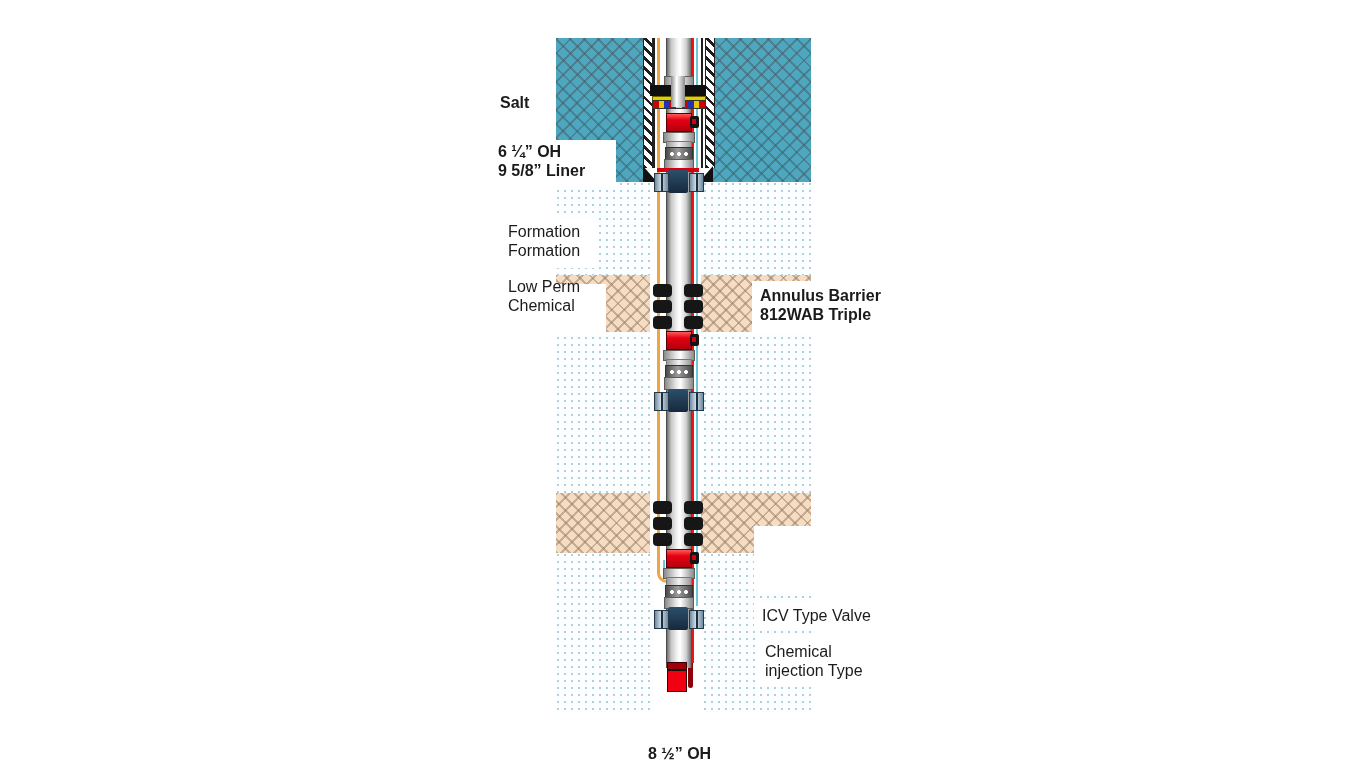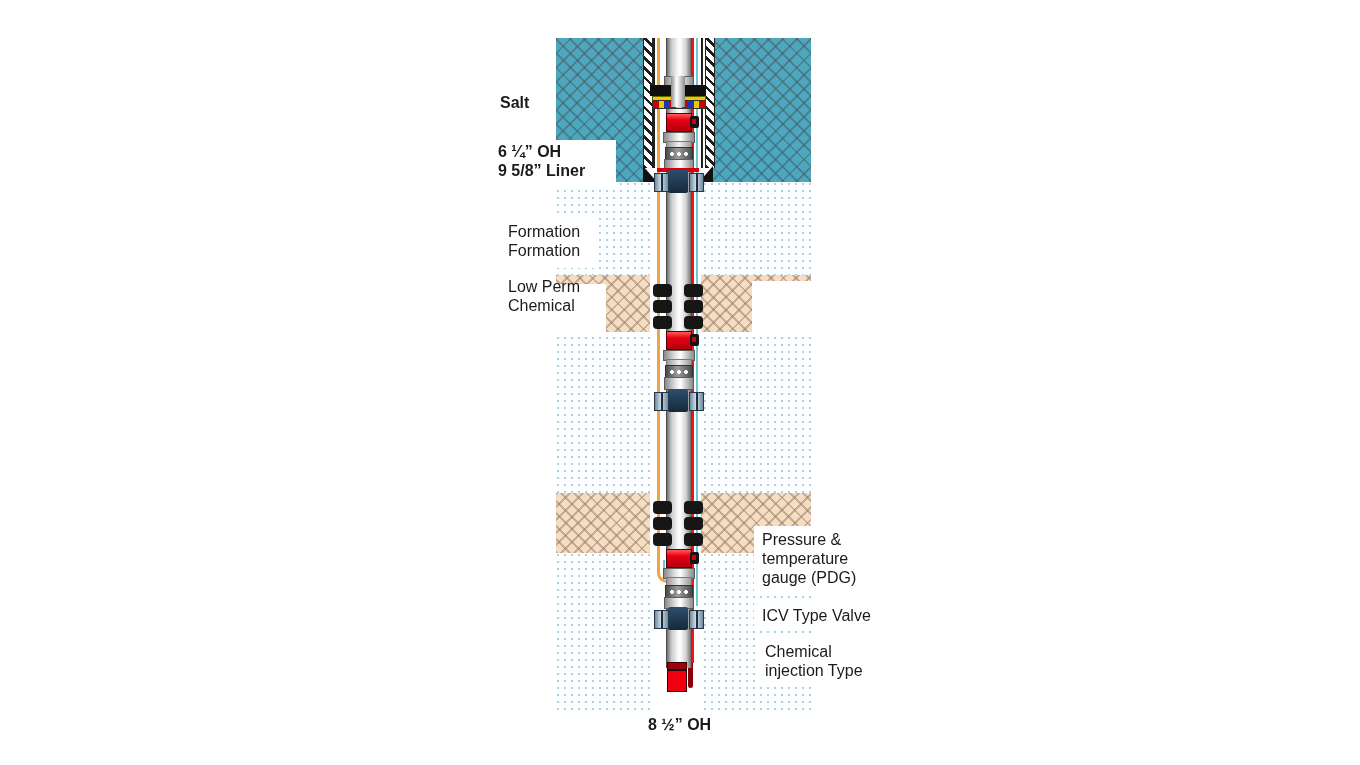--- a/index.html
+++ b/index.html
@@ -175,29 +175,28 @@
   <div class="lbl" style="left:508px;top:222px;">
     <div>Formation</div>
     <div>Formation</div>
   </div>
 
   <div class="lbl" style="left:508px;top:277px;">
     <div>Low Perm</div>
     <div>Chemical</div>
   </div>
 
-
-  <div class="lbl" style="left:762px;top:530px;">
-    <div>Pressure &amp;</div>
-    <div>temperature</div>
-    <div>gauge (PDG)</div>
-  </div>
+  <div class="lbl bold" style="left:760px;top:286px;">
+    <div>Annulus Barrier</div>
+    <div>812WAB Triple</div>
+  </div>
+
 
   <div class="lbl" style="left:762px;top:606px;">ICV Type Valve</div>
 
   <div class="lbl" style="left:765px;top:642px;">
     <div>Chemical</div>
     <div>injection Type</div>
   </div>
 
-  <div class="lbl bold" style="left:648px;top:715px;">8 ½” OH</div>
+  <div class="lbl bold" style="left:648px;top:744px;">8 ½” OH</div>
 
 </div>
 
 </body></html>

